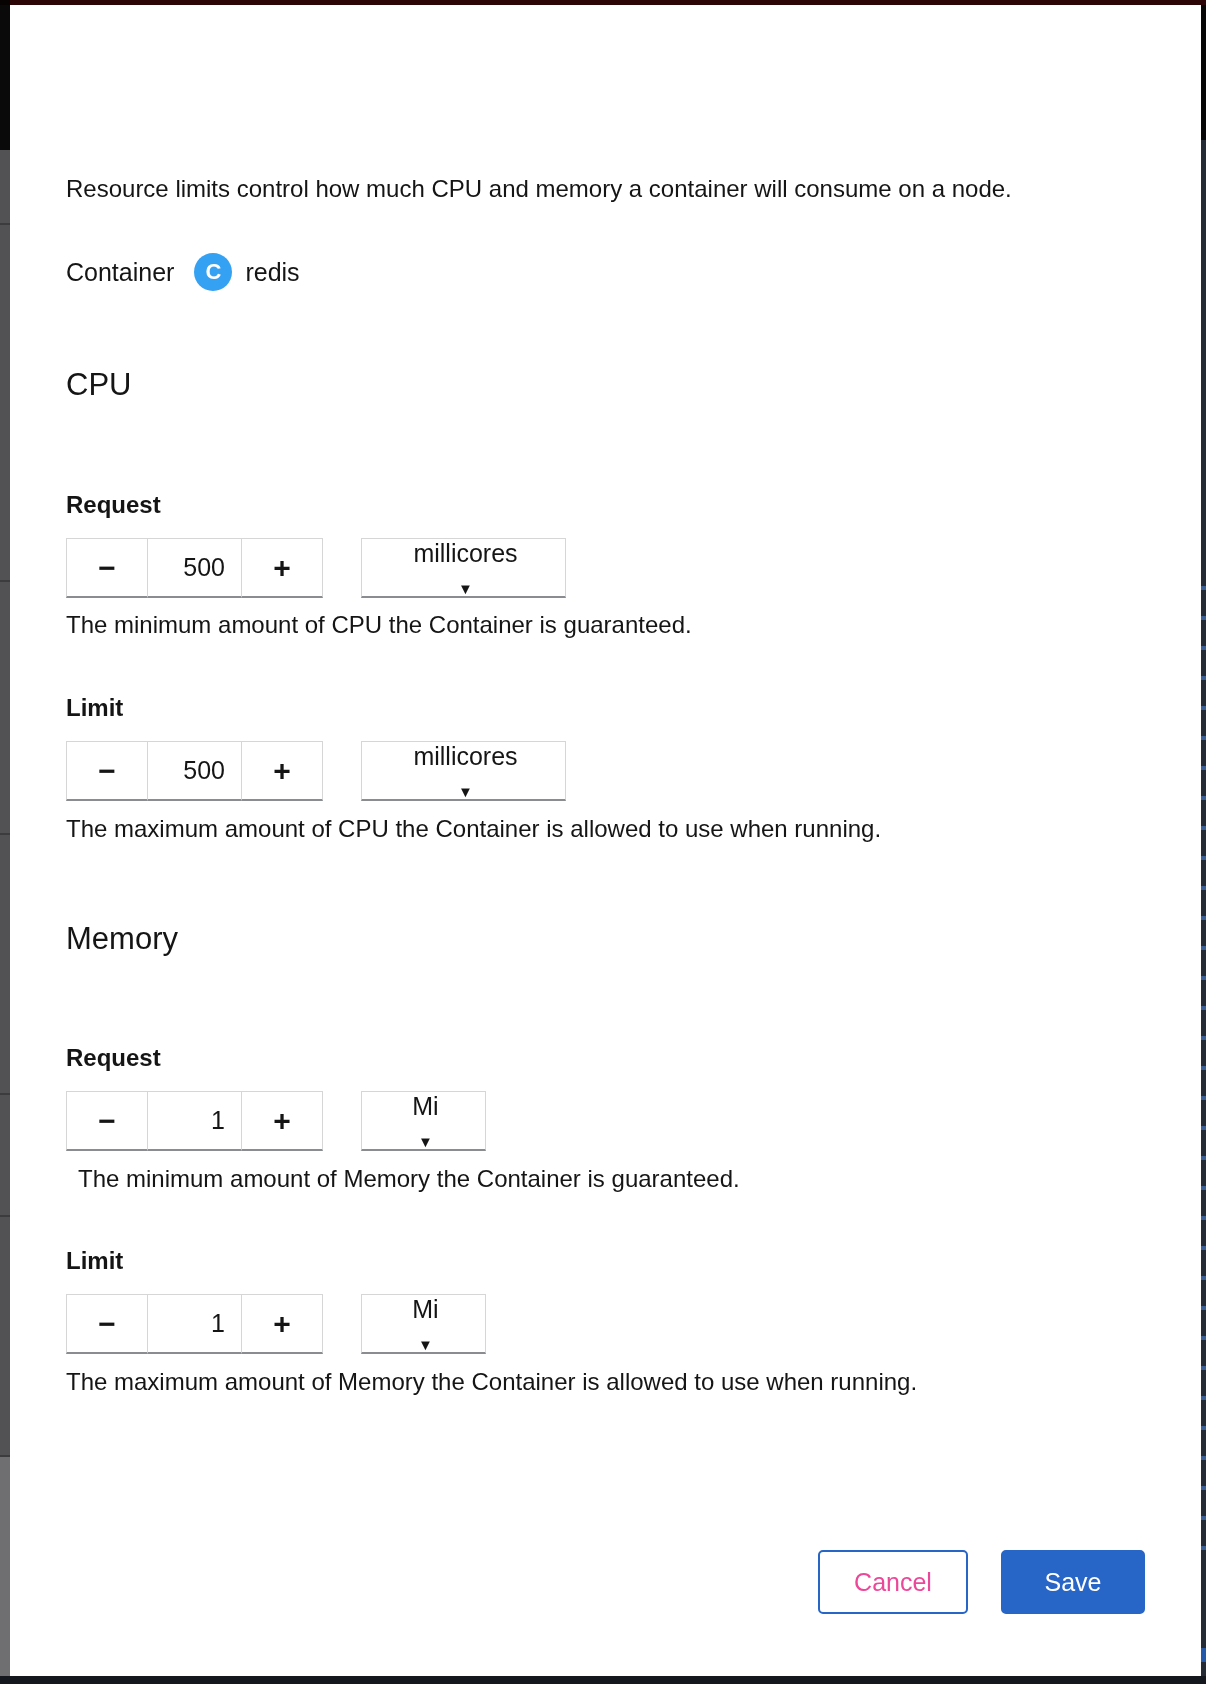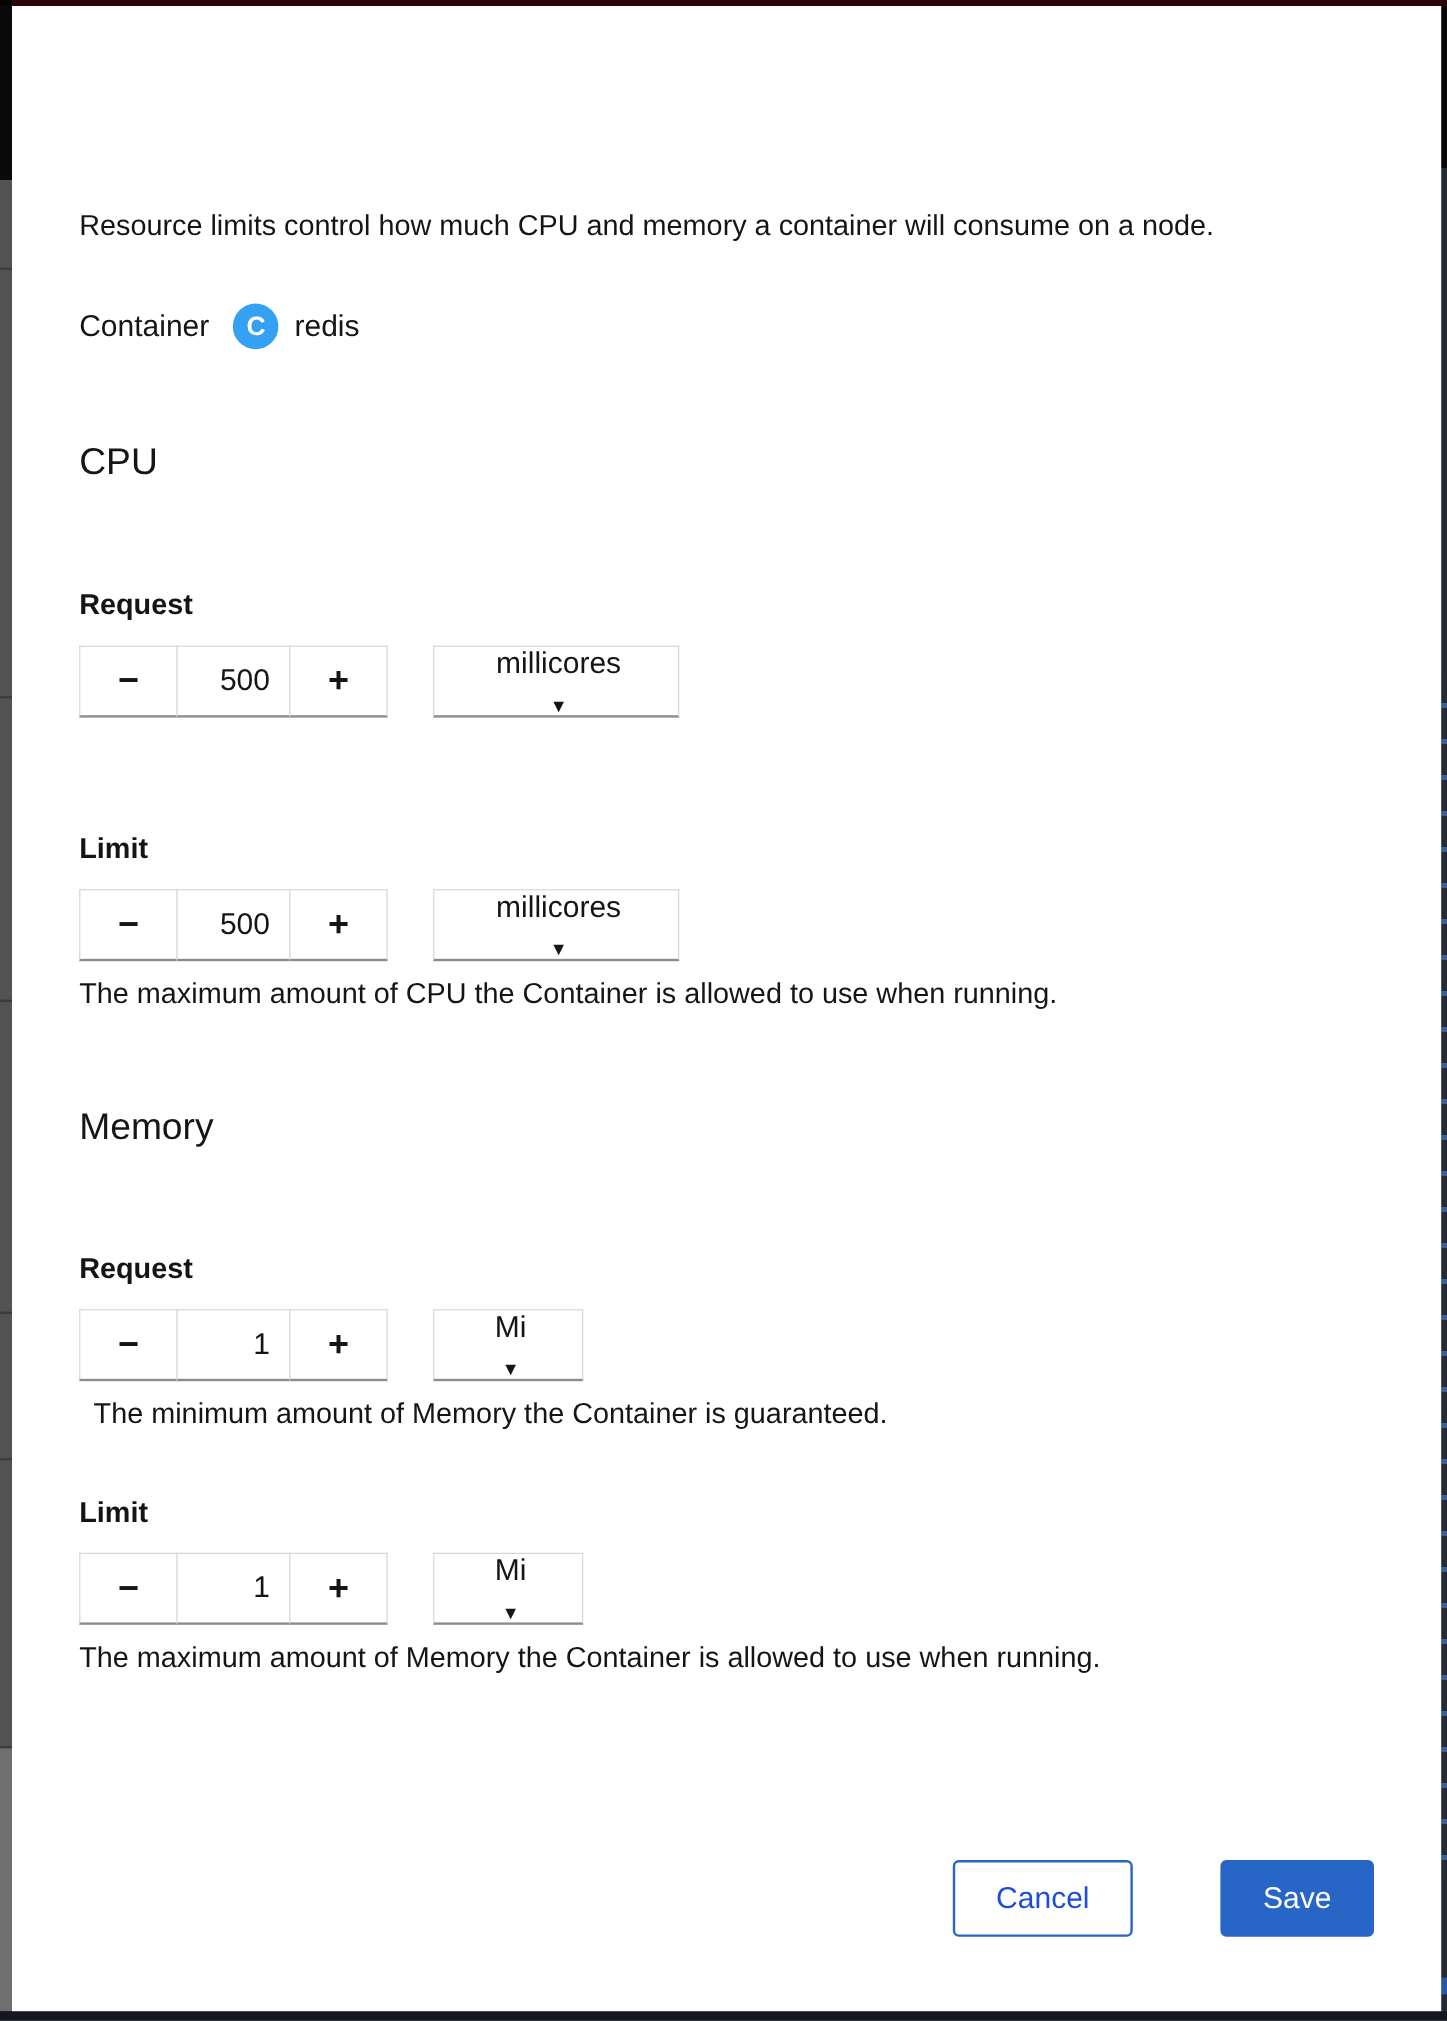--- a/index.html
+++ b/index.html
@@ -66,22 +66,22 @@
     font-size:25px; padding:0 22px 0 26px; margin-left:38px; cursor:pointer;flex-direction:column;
   }
   .unit-wide   { width:205px; }
   .unit-narrow { width:125px; }
   .caret { font-size:15px; color:#151515; line-height:1; }
 
   .actions { left:0; top:1545px; width:1135px; display:flex; justify-content:flex-end; gap:33px; }
   .btn { height:64px; border-radius:5px; font-size:25px; cursor:pointer;
          display:flex; align-items:center; justify-content:center;
          font-family:"Liberation Sans", sans-serif; }
-  .btn-cancel { width:150px; background:#ffffff; border:2px solid #2765c6; color:#1d4ed8; }
-  .btn-save   { width:128px; background:#2765c6; border:2px solid #2765c6; color:#ffffff;margin-left:40px; }
+  .btn-cancel { width:150px; background:#ffffff; border:2px solid #2765c6; color:#ec4899; }
+  .btn-save   { width:144px; background:#2765c6; border:2px solid #2765c6; color:#ffffff; }
 </style>
 </head>
 <body>
 
 <div class="strip top-strip"></div>
 <div class="strip top-strip-corner"></div>
 <div class="strip left-strip">
   <div class="seg" style="top:0; height:145px; background:#0a0a0a;"></div>
   <div class="seg" style="top:218px; height:2px; background:#3c3c3e;"></div>
   <div class="seg" style="top:575px; height:2px; background:#3c3c3e;"></div>
@@ -120,20 +120,21 @@
       <input class="num-value" value="500" style="">
       <button class="spin-btn">
           <span>+</span>
         </button>
     </div>
     <div class="unit-select unit-wide">
       <span>millicores</span>
       <span class="caret">▼</span>
     </div>
   </div>
+  <div class="abs helper-text" style="left:56px; top:606px;">The minimum amount of CPU the Container is guaranteed.</div>
 
   <div class="abs field-label" style="left:56px; top:689px;">Limit</div>
   <div class="abs control-row" style="left:56px; top:736px;">
     <div class="number-input">
       <button class="spin-btn">
           <span>−</span>
         </button>
       <input class="num-value" value="500" style="">
       <button class="spin-btn">
           <span>+</span>

